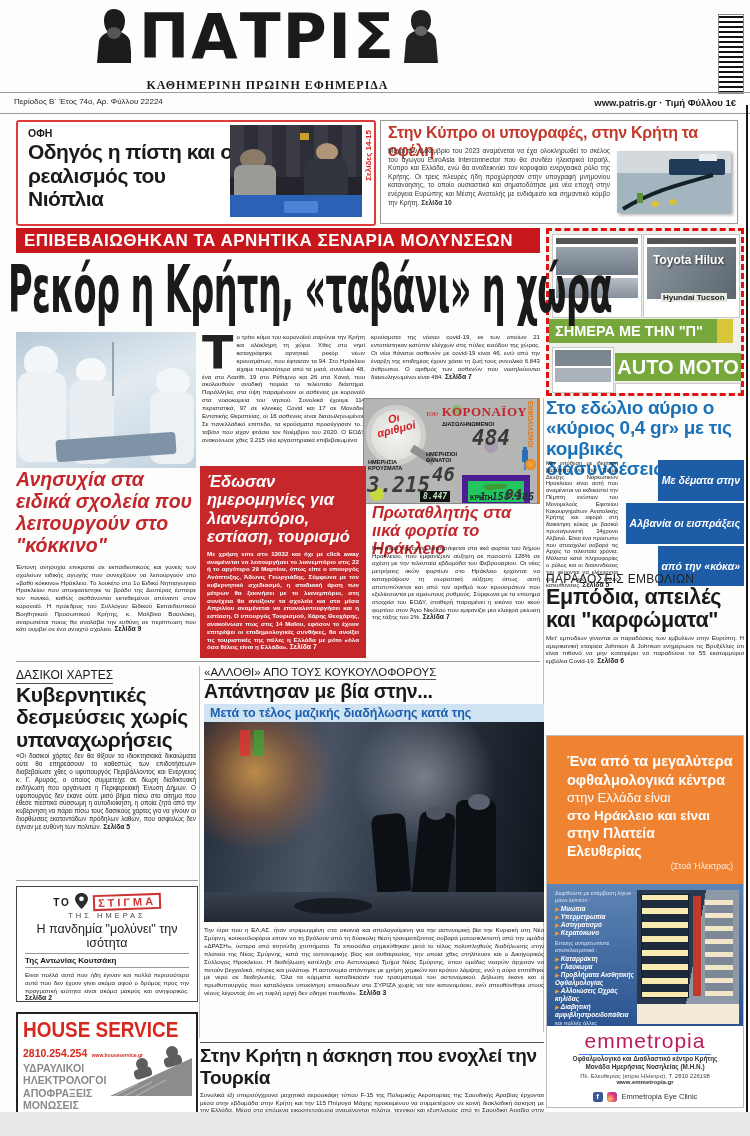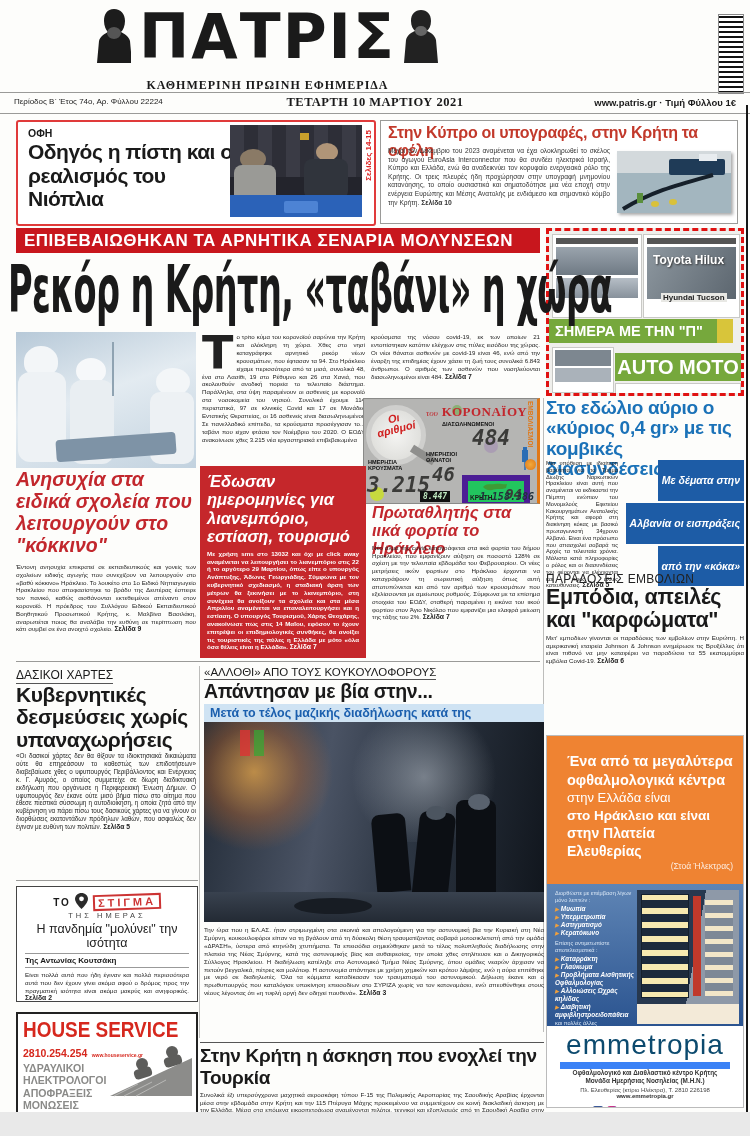--- a/index.html
+++ b/index.html
@@ -102,21 +102,21 @@
   .exer p{margin:2px 0 0 0;font-size:6.2px;line-height:7.6px;color:#222;}
   
   .eyead{left:546px;top:735px;width:198px;height:373px;border:1px solid #bbb;box-sizing:border-box;background:#fff;overflow:hidden;}
   .eo{height:148px;background:#ef8332;color:#fff;padding:16px 10px 0 20px;box-sizing:border-box;}
   .eo div{line-height:1.3;}
   .eb{height:142px;background:linear-gradient(#5f85b5,#2b5490);position:relative;color:#fff;}
   .eb .intro{font-size:5.6px;color:#d9e6f5;line-height:6.6px;margin:0 0 2px 0;}
   .eb li{list-style:none;font-size:6.4px;font-weight:bold;font-style:italic;line-height:8px;}
   .bl{color:#f0a03c;font-size:5px;margin-right:2px;}
   .ew{height:81px;background:#fff;text-align:center;padding-top:3px;box-sizing:border-box;}
-  .elogo{font-size:28px;letter-spacing:1px;color:#0c4a6e;font-weight:400;border-bottom:7px solid #3b82f6;display:inline-block;padding:0 6px 1px 6px;}
+  .elogo{font-size:21px;letter-spacing:1px;color:#be185d;font-weight:400;border-bottom:1px solid #3b82f6;display:inline-block;padding:0 6px 1px 6px;}
   .esub{font-size:6.4px;font-weight:bold;color:#333;line-height:8px;}
   .fb{display:inline-block;width:10px;height:10px;background:#3b5998;color:#fff;border-radius:2px;
       font-size:8px;font-weight:bold;line-height:10px;text-align:center;vertical-align:middle;}
   .ig-ic{display:inline-block;width:10px;height:10px;border-radius:3px;vertical-align:middle;
       background:radial-gradient(circle at 30% 70%,#fec564,#d9317a 60%,#8a3ab9);}
   .building{position:absolute;right:4px;top:6px;width:102px;height:134px;
       background:linear-gradient(100deg,#27384f 0 55%,#8e99a8 55% 100%);overflow:hidden;}
   .win{position:absolute;left:4px;top:4px;width:48px;height:104px;
       background:repeating-linear-gradient(0deg,#f7e9b0 0 6px,#1c2a3c 6px 14px);
       box-shadow:inset 0 0 0 1px #14202e;}
@@ -136,21 +136,20 @@
     <svg width="34" height="58" viewBox="0 0 34 58">
       <path d="M17 3c6 0 10 4 10 11 0 5-2 8-4 10 3 1 8 4 9 9l2 23H0l2-23c1-5 6-8 9-9-2-2-4-5-4-10C7 7 11 3 17 3z" fill="#222"></path>
       <ellipse cx="17" cy="24" rx="6" ry="5" fill="#666"></ellipse>
     </svg>
   </div>
   <div class="s mast-sub">ΚΑΘΗΜΕΡΙΝΗ ΠΡΩΙΝΗ ΕΦΗΜΕΡΙΔΑ</div>
   <div class="s barcode"></div>
 
   <div class="s hr" style="left:0;top:92px;width:750px;"></div>
   <div class="s edrow" style="left:14px;">Περίοδος Β΄ Έτος 74ο, Αρ. Φύλλου 22224</div>
-  <div class="s date">ΤΕΤΑΡΤΗ 10 ΜΑΡΤΙΟΥ 2021</div>
   <div class="s siteprice">www.patris.gr · Τιμή Φύλλου 1€</div>
   <div class="s hr" style="left:0;top:113px;width:750px;"></div>
 
   <div class="s ofibox">
     <div class="s ofikick">ΟΦΗ</div>
     <div class="s ofihead">Οδηγός η πίστη και ο ρεαλισμός του Νιόπλια</div>
     <div class="s ofiphoto">
       <div style="position:absolute;inset:0;background:repeating-linear-gradient(90deg,#3a3b45 0 14px,#2d2e37 14px 28px) 0 0/100% 52px no-repeat;"></div>
       <div style="position:absolute;left:18px;top:34px;width:8px;height:8px;background:#d4a017;"></div>
       <div style="position:absolute;left:70px;top:8px;width:9px;height:7px;background:#c9a02c;"></div>

